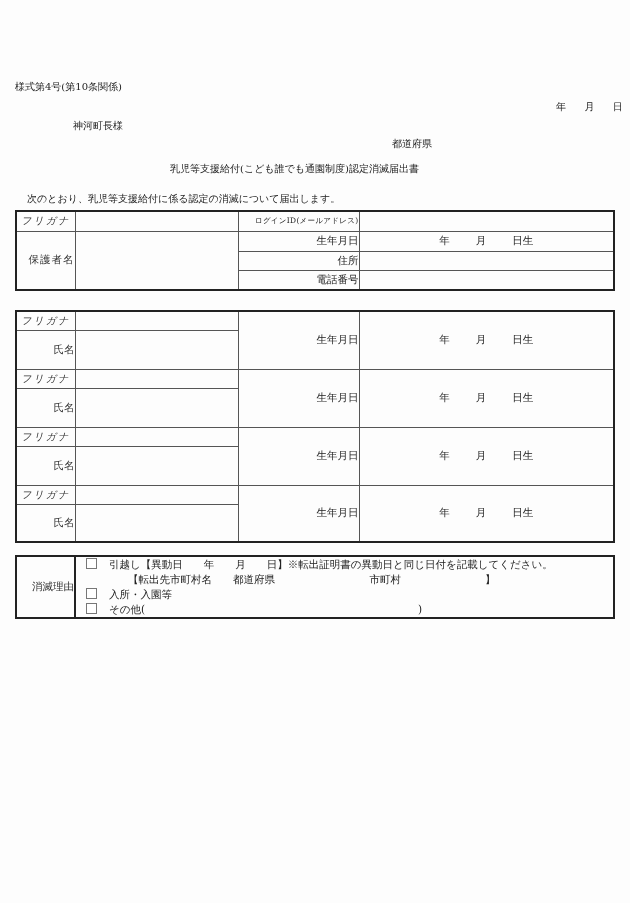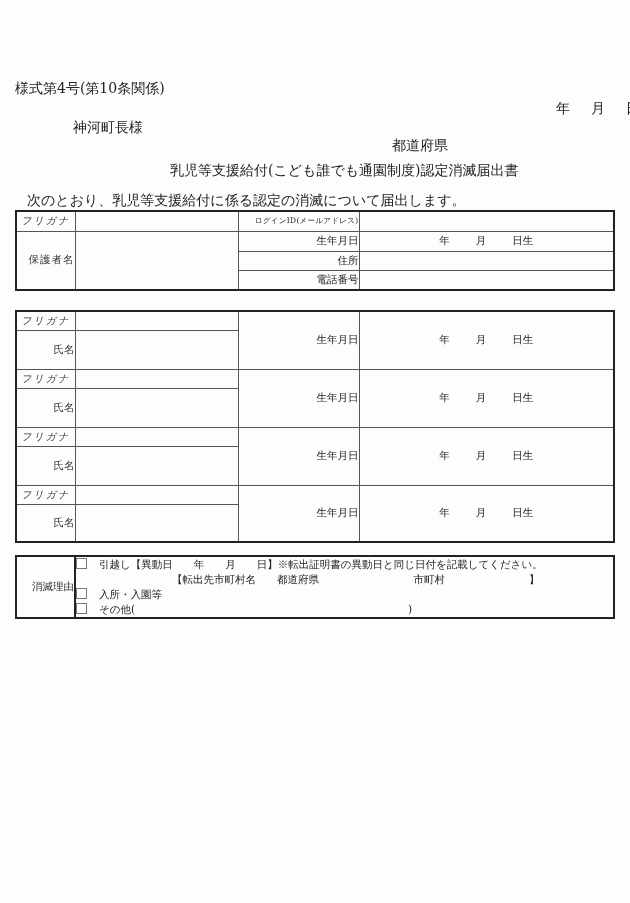--- a/index.html
+++ b/index.html
@@ -1,29 +1,29 @@
 <!DOCTYPE html>
 <html><head>
 <meta charset="utf-8">
 <style>
   html, body { margin:0; padding:0; background:#fdfdfd; }
   body { width:630px; height:903px; position:relative; overflow:hidden;
          font-family:"DejaVu Serif","Liberation Serif",serif; color:#222; }
   .abs { position:absolute; white-space:nowrap; }
-  .t11 { font-size:14px; }
+  .t11 { font-size:10px; }
   .small { font-size:7.5px; letter-spacing:0.3px; }
   table { border-collapse:collapse; position:absolute; table-layout:fixed; }
   td { border:1px solid #555; padding:0; font-size:10.5px; vertical-align:middle; }
   .outer { border:2px solid #222; }
   .c { text-align:right; }
   .lbl { color:#333; }
   .kana { font-size:10px; letter-spacing:2px; text-align:center; color:#333;font-style:italic; }
   .dob { text-align:center; letter-spacing:0;font-family:Liberation Serif, serif; }
   .dob span { display:inline-block; }
-  .reason-lines div { height:15px; line-height:15px; font-size:10.5px; white-space:nowrap; }
+  .reason-lines div { height:15px; line-height:15px; font-size:10.5px; padding-left:10px; white-space:nowrap; }
   .cb { display:inline-block; width:9px; height:9px; border:1px solid #777; margin-right:12px; vertical-align:-1px; background:#fff; }
 </style>
 </head>
 <body>
 
 <div class="abs t11" style="left:15px;top:80px;">様式第4号(第10条関係)</div>
 <div class="abs t11" style="left:556px;top:100px;">
   <span>年</span>
   <span style="display:inline-block;width:12px"></span>
   <span>月</span>
@@ -122,19 +122,19 @@
 <table class="outer" style="left:15px;top:555px;width:600px;height:64px;">
   <colgroup>
       <col style="width:59px">
       <col>
     </colgroup>
   <tbody>
       <tr>
     <td class="c lbl" style="border-right:2px solid #222">消滅理由</td>
     <td class="reason-lines">
       <div><span class="cb"></span><span>引越し【異動日　　年　　月　　日】※転出証明書の異動日と同じ日付を記載してください。</span></div>
-      <div style="padding-left:96px"><span>【転出先市町村名　　都道府県　　　　　　　　　市町村　　　　　　　　】</span></div>
+      <div style="padding-left:52px"><span>【転出先市町村名　　都道府県　　　　　　　　　市町村　　　　　　　　】</span></div>
       <div><span class="cb"></span><span>入所・入園等</span></div>
       <div><span class="cb"></span><span>その他(　　　　　　　　　　　　　　　　　　　　　　　　　　)</span></div>
     </td>
   </tr>
 </tbody>
   </table>
 
 </body></html>

